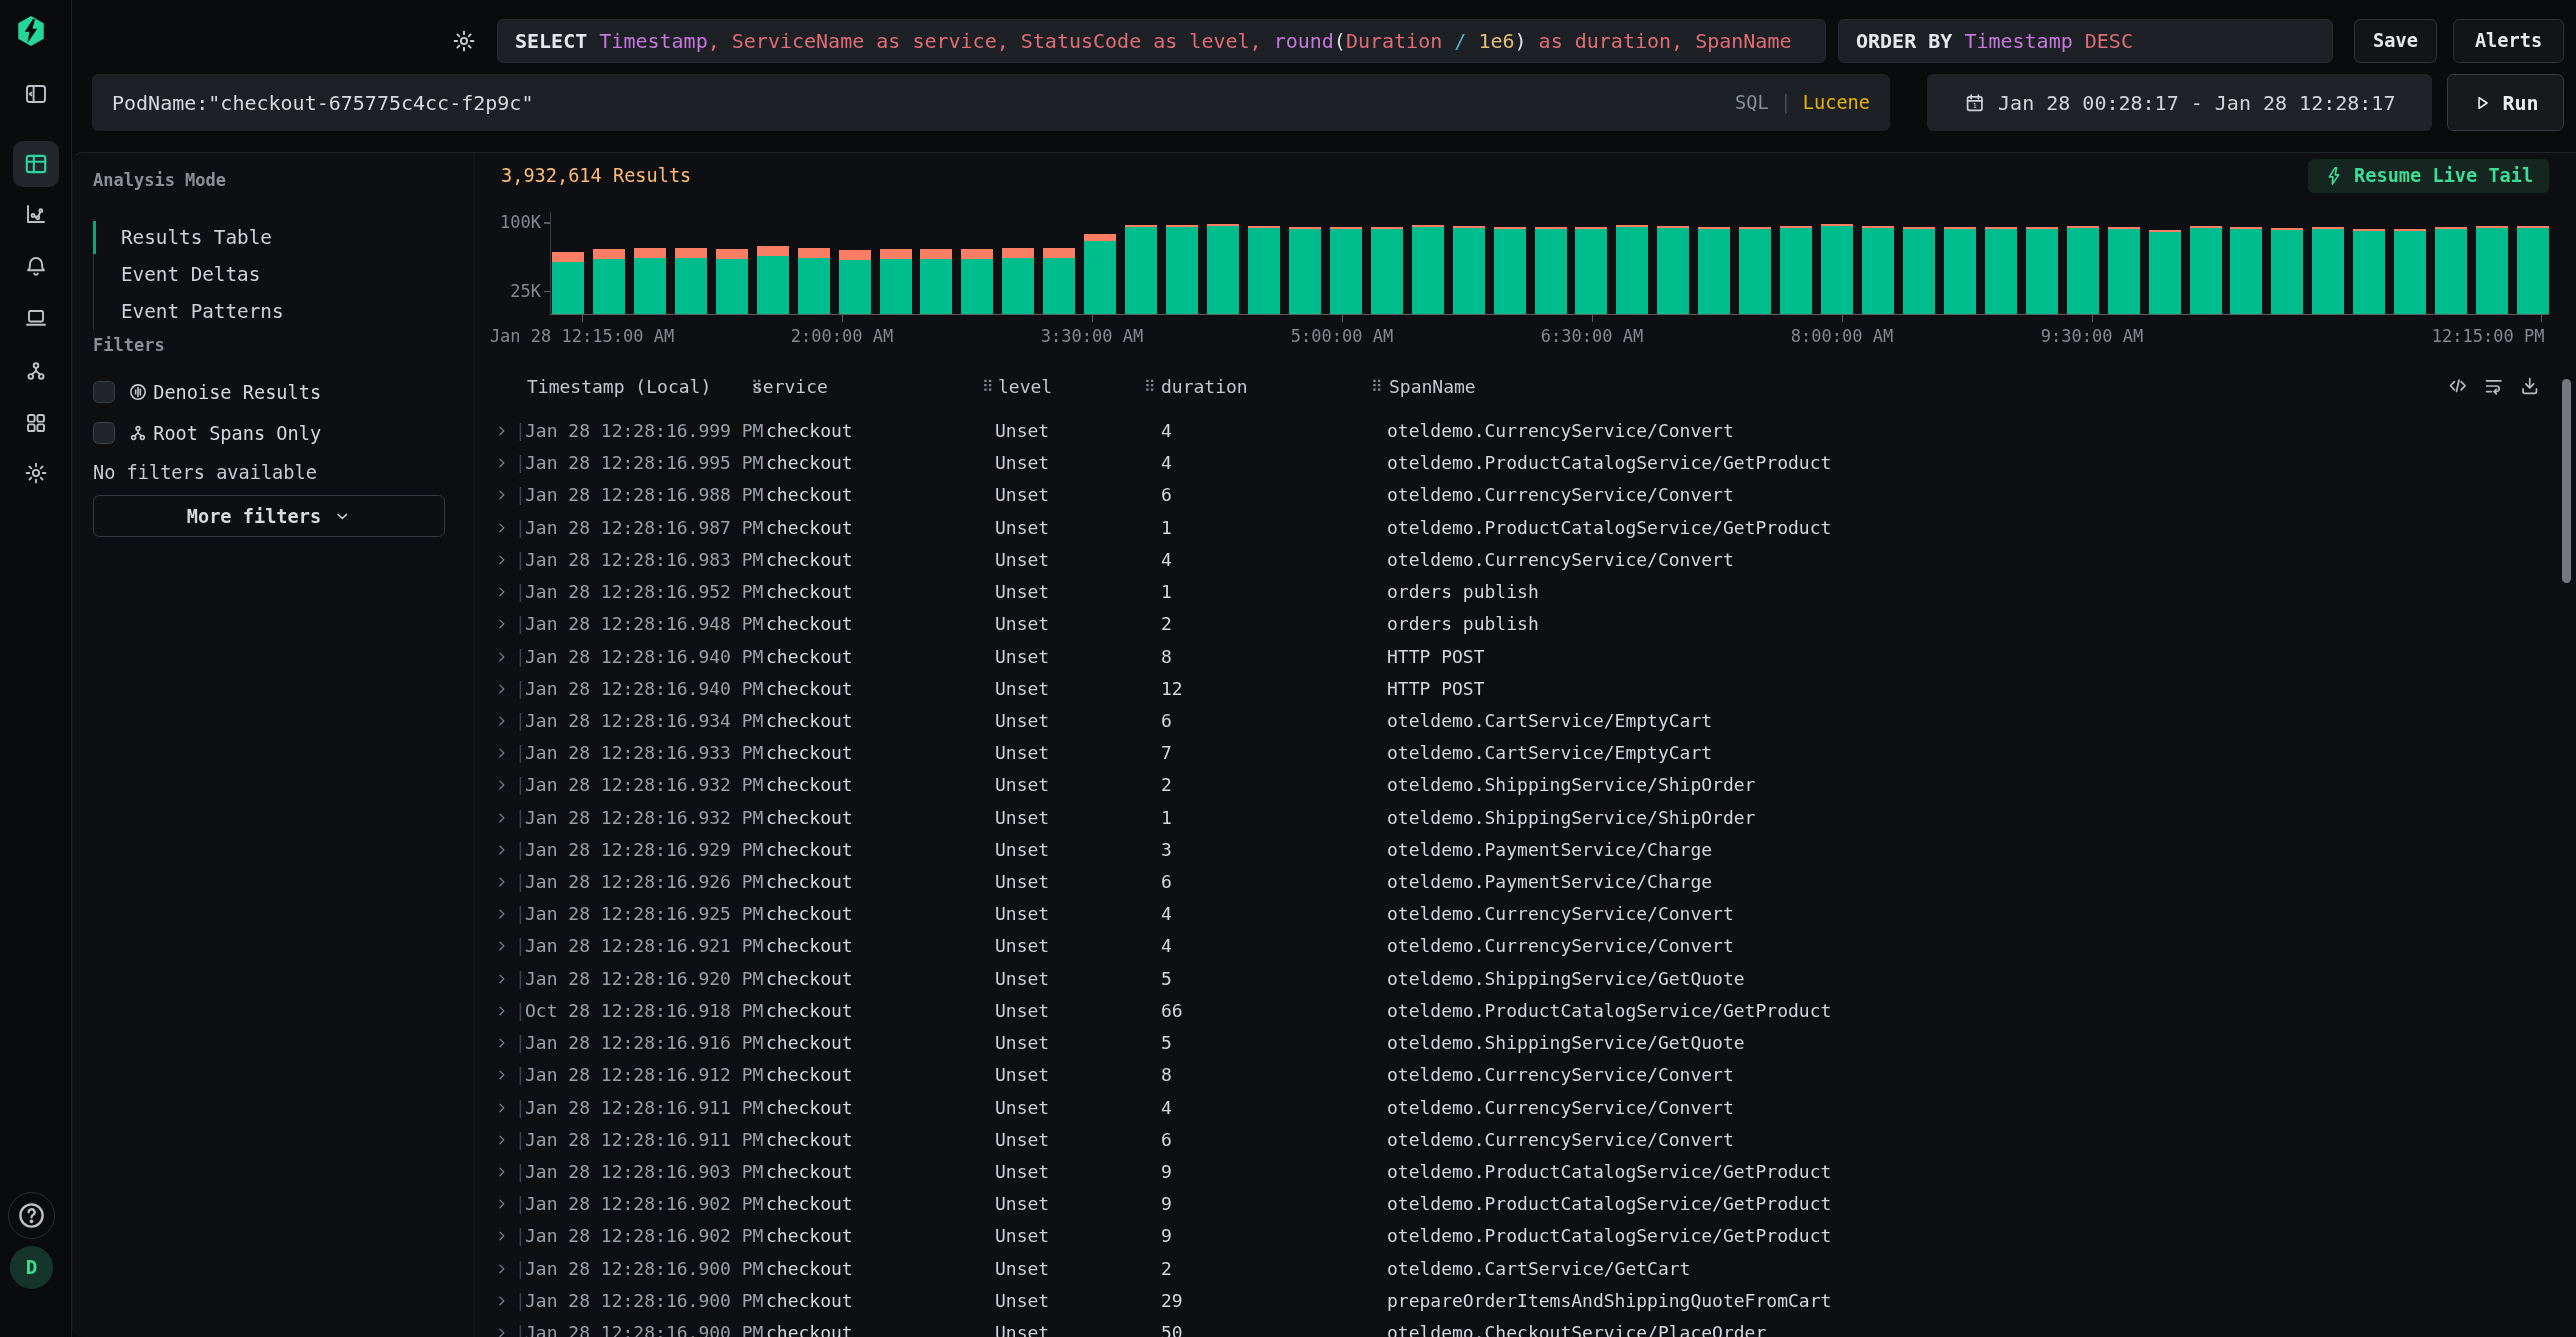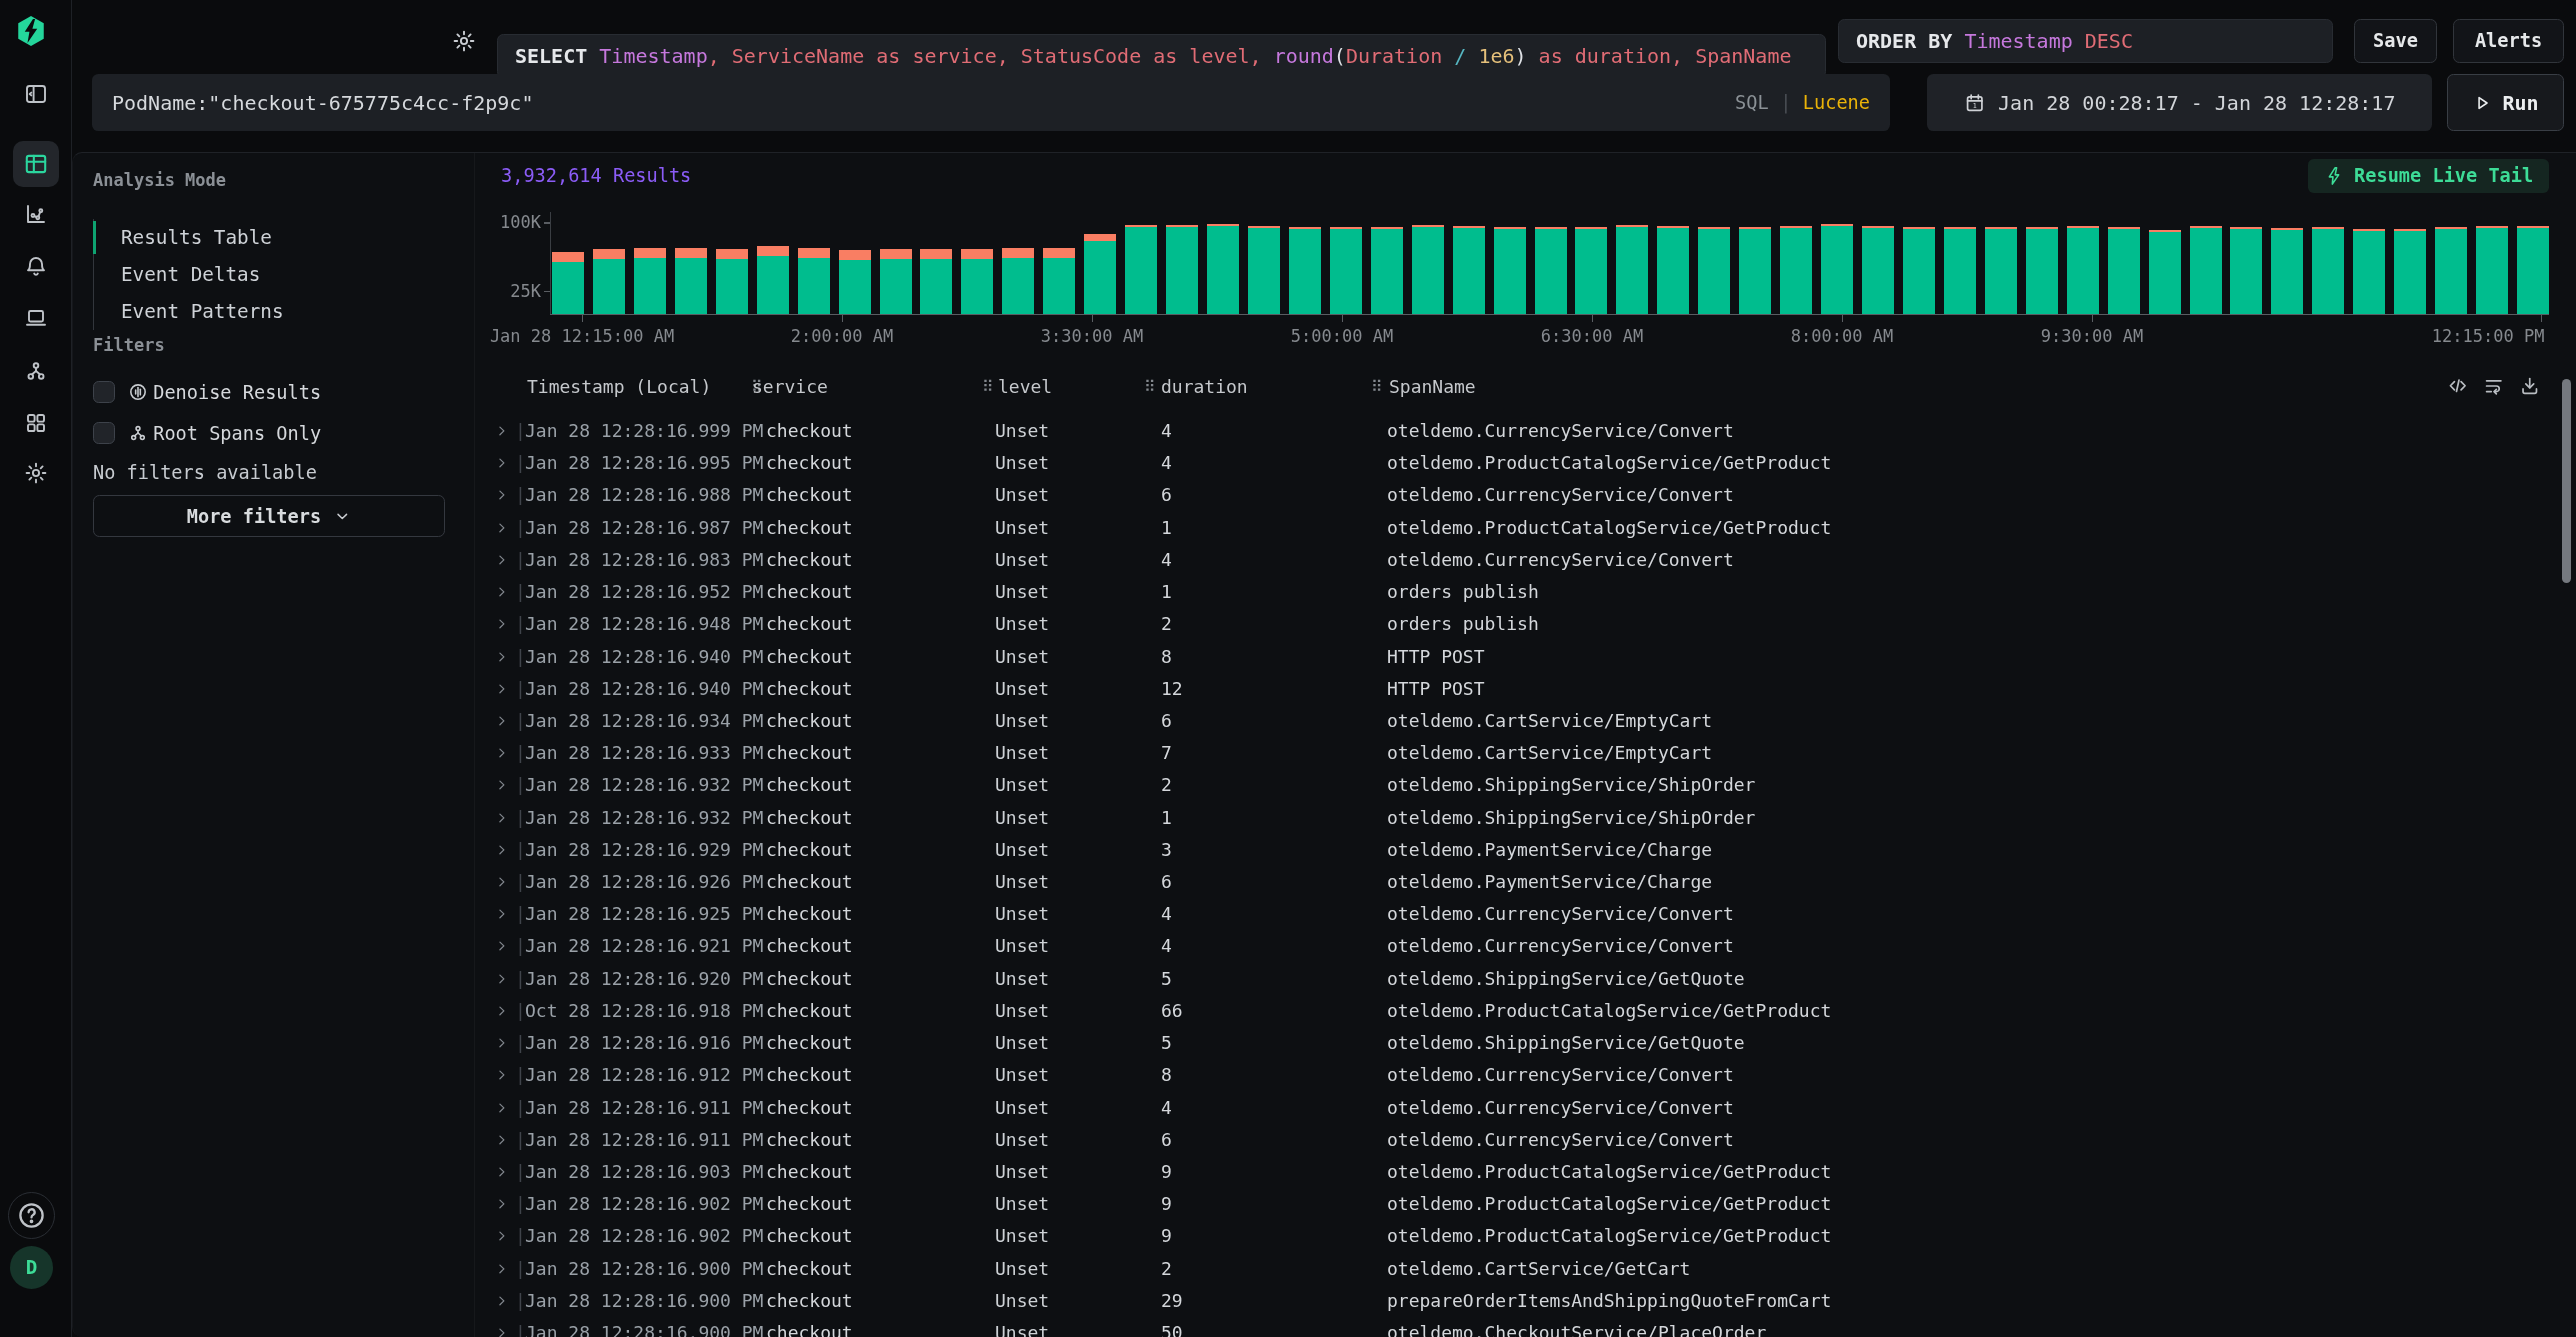--- a/index.html
+++ b/index.html
@@ -20,21 +20,21 @@
     align-items:center; justify-content:center; cursor:pointer; }
   
   .topbar { position:absolute; left:72px; top:0; right:0; height:152px; background:#0a0b0d; }
   .source-box { position:absolute; left:20px; top:18.6px; width:347px; height:44px; background:#24272c;
     border-radius:6.4px; display:flex; align-items:center; padding:0 14.3px; gap:10px; cursor:pointer; }
   .source-box .lbl { font-size:20px; color:#e3e6e9; }
   .source-box .schema { margin-left:auto; font-size:18.6px; font-weight:bold; color:#3fd79f; }
   .top-gear { position:absolute; left:380px; top:29px; cursor:pointer; }
   .code-box { position:absolute; top:18.6px; height:44px; background:#1d2025; border:0.7px solid #282c32;
     border-radius:6.4px; display:flex; align-items:center; padding:0 17px; font-size:20px; white-space:nowrap; overflow:hidden; cursor:text; }
-  .sql-box { left:425px; width:1329px;margin-top:15px; }
+  .sql-box { left:425px; width:1329px; }
   .orderby-box { left:1766px; width:495px; }
   .tok-kw { color:#e6e8eb; font-weight:bold; }
   .tok-purple { color:#c678dd; }
   .tok-salmon { color:#e06c75; }
   .tok-cyan { color:#56b6c2; }
   .tok-yellow { color:#e5c07b; }
   .tok-white { color:#dfe2e6; }
   .btn { position:absolute; top:18.6px; height:44px; background:#121418; border:1.4px solid #31353b;
     border-radius:6.4px; color:#e6e8ea; font-weight:bold; font-size:18.6px;
     font-family:inherit; cursor:pointer; }
@@ -65,21 +65,21 @@
     background:#0ea371; }
   .filter-row { position:absolute; left:20px; display:flex; align-items:center; gap:13px; height:40px; cursor:pointer; }
   .checkbox { width:21.5px; height:21.5px; border-radius:5.7px; background:#212429; border:1.4px solid #3d424a; }
   .filter-row .flabel { font-size:18.6px; color:#d5d8dc; display:flex; align-items:center; gap:5.7px; }
   .no-filters { position:absolute; left:20px; font-size:18.6px; color:#c7cbd0; }
   .more-filters { position:absolute; left:20px; right:29px; height:42px; background:transparent;
     border:1.4px solid #34383f; border-radius:6.4px; color:#d8dbde; font-weight:bold; font-size:18.6px;
     font-family:inherit; display:flex; align-items:center; justify-content:center; gap:11.5px; cursor:pointer; }
   
   .main { position:absolute; left:401px; top:0; right:0; bottom:0; border-left:0.7px solid rgba(255,255,255,0.04); }
-  .results-count { position:absolute; left:26px; top:11.5px; font-size:18.6px; color:#8b5cf6; }
+  .results-count { position:absolute; left:26px; top:11.5px; font-size:18.6px; color:#fdba74; }
   .live-tail { position:absolute; right:27px; top:5.7px; height:34px; background:#152621; border:none;
     border-radius:5.7px; color:#3ddc97; font-weight:bold; font-size:18.6px; font-family:inherit;
     display:flex; align-items:center; gap:10px; padding:0 15.8px; cursor:pointer; }
   .chart { position:absolute; left:0; top:50px; right:0; height:143px; }
   .ylab { position:absolute; width:66px; text-align:right; font-size:17px; color:#85898e; height:20px; line-height:20px; }
   .ytick { position:absolute; width:6.4px; height:1.4px; background:#595d62; left:69px; }
   .axis-y { position:absolute; left:75px; top:8.6px; height:102px; width:1.4px; background:#3a3e43; }
   .axis-x { position:absolute; left:75px; right:27px; top:111px; height:1.4px; background:#595d62; }
   .bars { position:absolute; left:77px; right:27px; top:3.6px; height:107px; display:flex;
     justify-content:space-between; align-items:flex-end; }

